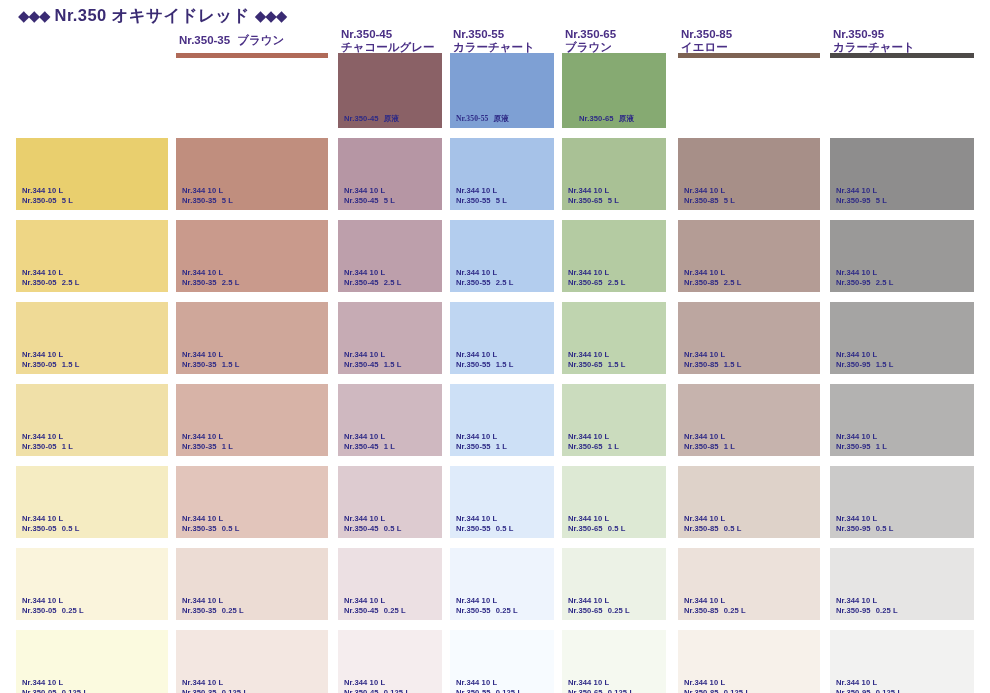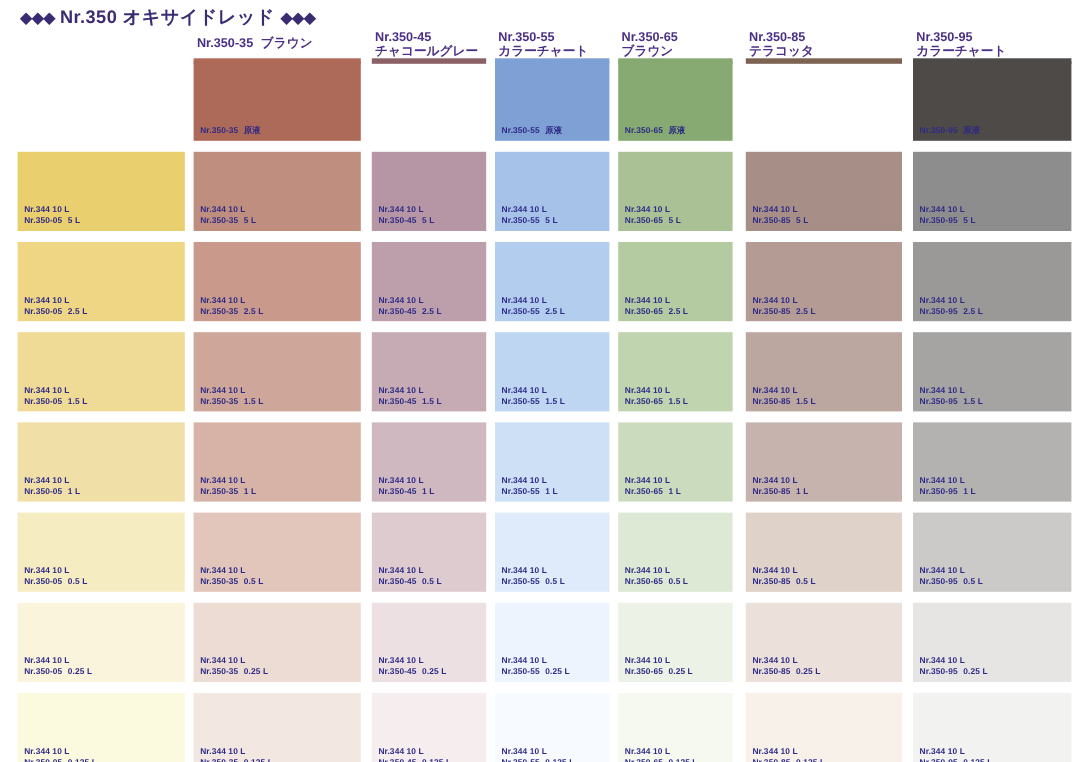--- a/index.html
+++ b/index.html
@@ -124,21 +124,21 @@
     <div class="col-header" style="left: 562px; width: 104px; height: 30px;">
       <div class="col-header-text two-line">
         <span class="hdr-code">Nr.350-65</span>
         <span class="hdr-name">ブラウン</span>
       </div>
       <div class="col-accent-bar" style="background: rgb(133, 169, 113);"></div>
     </div>
     <div class="col-header" style="left: 678px; width: 142px; height: 30px;">
       <div class="col-header-text two-line">
         <span class="hdr-code">Nr.350-85</span>
-        <span class="hdr-name">テラコッタ</span>
+        <span class="hdr-name">イエロー</span>
       </div>
       <div class="col-accent-bar" style="background: rgb(126, 99, 83);"></div>
     </div>
     <div class="col-header" style="left: 830px; width: 144px; height: 30px;">
       <div class="col-header-text two-line">
         <span class="hdr-code">Nr.350-95</span>
         <span class="hdr-name">カラーチャート</span>
       </div>
       <div class="col-accent-bar" style="background: rgb(77, 74, 72);"></div>
     </div>
@@ -180,25 +180,20 @@
         <span class="lbl-line">Nr.344  10 L</span>
         <span class="lbl-line"><span>Nr.350-05</span><span class="lbl-part2">0.25 L</span></span>
       </div>
     </div>
     <div class="swatch" style="left: 16px; top: 574px; width: 152px; height: 72px; background: rgb(251, 250, 223);">
       <div class="swatch-label" style="color: rgb(46, 42, 134);">
         <span class="lbl-line">Nr.344  10 L</span>
         <span class="lbl-line"><span>Nr.350-05</span><span class="lbl-part2">0.125 L</span></span>
       </div>
     </div>
-    <div class="swatch" style="left: 176px; top: 0px; width: 152px; height: 72px; background: rgb(174, 106, 88);">
-      <div class="swatch-label" style="color: rgb(46, 42, 134);">
-        <span class="lbl-line"><span>Nr.350-35</span><span class="lbl-part2">原液</span></span>
-      </div>
-    </div>
     <div class="swatch" style="left: 176px; top: 82px; width: 152px; height: 72px; background: rgb(192, 142, 126);">
       <div class="swatch-label" style="color: rgb(46, 42, 134);">
         <span class="lbl-line">Nr.344  10 L</span>
         <span class="lbl-line"><span>Nr.350-35</span><span class="lbl-part2">5 L</span></span>
       </div>
     </div>
     <div class="swatch" style="left: 176px; top: 164px; width: 152px; height: 72px; background: rgb(201, 154, 140);">
       <div class="swatch-label" style="color: rgb(46, 42, 134);">
         <span class="lbl-line">Nr.344  10 L</span>
         <span class="lbl-line"><span>Nr.350-35</span><span class="lbl-part2">2.5 L</span></span>
@@ -227,20 +222,25 @@
         <span class="lbl-line">Nr.344  10 L</span>
         <span class="lbl-line"><span>Nr.350-35</span><span class="lbl-part2">0.25 L</span></span>
       </div>
     </div>
     <div class="swatch" style="left: 176px; top: 574px; width: 152px; height: 72px; background: rgb(243, 231, 225);">
       <div class="swatch-label" style="color: rgb(46, 42, 134);">
         <span class="lbl-line">Nr.344  10 L</span>
         <span class="lbl-line"><span>Nr.350-35</span><span class="lbl-part2">0.125 L</span></span>
       </div>
     </div>
+    <div class="swatch" style="left: 338px; top: 0px; width: 104px; height: 72px; background: rgb(138, 97, 102);">
+      <div class="swatch-label" style="color: rgb(46, 42, 134);">
+        <span class="lbl-line"><span>Nr.350-45</span><span class="lbl-part2">原液</span></span>
+      </div>
+    </div>
     <div class="swatch" style="left: 338px; top: 82px; width: 104px; height: 72px; background: rgb(182, 150, 164);">
       <div class="swatch-label" style="color: rgb(46, 42, 134);">
         <span class="lbl-line">Nr.344  10 L</span>
         <span class="lbl-line"><span>Nr.350-45</span><span class="lbl-part2">5 L</span></span>
       </div>
     </div>
     <div class="swatch" style="left: 338px; top: 164px; width: 104px; height: 72px; background: rgb(189, 159, 171);">
       <div class="swatch-label" style="color: rgb(46, 42, 134);">
         <span class="lbl-line">Nr.344  10 L</span>
         <span class="lbl-line"><span>Nr.350-45</span><span class="lbl-part2">2.5 L</span></span>
@@ -270,21 +270,21 @@
         <span class="lbl-line"><span>Nr.350-45</span><span class="lbl-part2">0.25 L</span></span>
       </div>
     </div>
     <div class="swatch" style="left: 338px; top: 574px; width: 104px; height: 72px; background: rgb(245, 237, 238);">
       <div class="swatch-label" style="color: rgb(46, 42, 134);">
         <span class="lbl-line">Nr.344  10 L</span>
         <span class="lbl-line"><span>Nr.350-45</span><span class="lbl-part2">0.125 L</span></span>
       </div>
     </div>
     <div class="swatch" style="left: 450px; top: 0px; width: 104px; height: 72px; background: rgb(126, 160, 212);">
-      <div class="swatch-label" style="color: rgb(46, 42, 134);">
+      <div class="swatch-label" style="color: rgb(46, 42, 134); font-family: Liberation Serif, serif;">
         <span class="lbl-line"><span>Nr.350-55</span><span class="lbl-part2">原液</span></span>
       </div>
     </div>
     <div class="swatch" style="left: 450px; top: 82px; width: 104px; height: 72px; background: rgb(166, 194, 232);">
       <div class="swatch-label" style="color: rgb(46, 42, 134);">
         <span class="lbl-line">Nr.344  10 L</span>
         <span class="lbl-line"><span>Nr.350-55</span><span class="lbl-part2">5 L</span></span>
       </div>
     </div>
     <div class="swatch" style="left: 450px; top: 164px; width: 104px; height: 72px; background: rgb(179, 205, 238);">
@@ -317,21 +317,21 @@
         <span class="lbl-line"><span>Nr.350-55</span><span class="lbl-part2">0.25 L</span></span>
       </div>
     </div>
     <div class="swatch" style="left: 450px; top: 574px; width: 104px; height: 72px; background: rgb(247, 251, 255);">
       <div class="swatch-label" style="color: rgb(46, 42, 134);">
         <span class="lbl-line">Nr.344  10 L</span>
         <span class="lbl-line"><span>Nr.350-55</span><span class="lbl-part2">0.125 L</span></span>
       </div>
     </div>
     <div class="swatch" style="left: 562px; top: 0px; width: 104px; height: 72px; background: rgb(134, 170, 114);">
-      <div class="swatch-label" style="color: rgb(46, 42, 134);">
+      <div class="swatch-label" style="color: rgb(46, 42, 134); margin-left: 11px;">
         <span class="lbl-line"><span>Nr.350-65</span><span class="lbl-part2">原液</span></span>
       </div>
     </div>
     <div class="swatch" style="left: 562px; top: 82px; width: 104px; height: 72px; background: rgb(169, 193, 149);">
       <div class="swatch-label" style="color: rgb(46, 42, 134);">
         <span class="lbl-line">Nr.344  10 L</span>
         <span class="lbl-line"><span>Nr.350-65</span><span class="lbl-part2">5 L</span></span>
       </div>
     </div>
     <div class="swatch" style="left: 562px; top: 164px; width: 104px; height: 72px; background: rgb(180, 203, 162);">
@@ -405,25 +405,20 @@
         <span class="lbl-line">Nr.344  10 L</span>
         <span class="lbl-line"><span>Nr.350-85</span><span class="lbl-part2">0.25 L</span></span>
       </div>
     </div>
     <div class="swatch" style="left: 678px; top: 574px; width: 142px; height: 72px; background: rgb(247, 241, 234);">
       <div class="swatch-label" style="color: rgb(46, 42, 134);">
         <span class="lbl-line">Nr.344  10 L</span>
         <span class="lbl-line"><span>Nr.350-85</span><span class="lbl-part2">0.125 L</span></span>
       </div>
     </div>
-    <div class="swatch" style="left: 830px; top: 0px; width: 144px; height: 72px; background: rgb(77, 74, 72);">
-      <div class="swatch-label" style="color: rgb(46, 42, 134);">
-        <span class="lbl-line"><span>Nr.350-95</span><span class="lbl-part2">原液</span></span>
-      </div>
-    </div>
     <div class="swatch" style="left: 830px; top: 82px; width: 144px; height: 72px; background: rgb(142, 141, 141);">
       <div class="swatch-label" style="color: rgb(46, 42, 134);">
         <span class="lbl-line">Nr.344  10 L</span>
         <span class="lbl-line"><span>Nr.350-95</span><span class="lbl-part2">5 L</span></span>
       </div>
     </div>
     <div class="swatch" style="left: 830px; top: 164px; width: 144px; height: 72px; background: rgb(154, 153, 152);">
       <div class="swatch-label" style="color: rgb(46, 42, 134);">
         <span class="lbl-line">Nr.344  10 L</span>
         <span class="lbl-line"><span>Nr.350-95</span><span class="lbl-part2">2.5 L</span></span>

